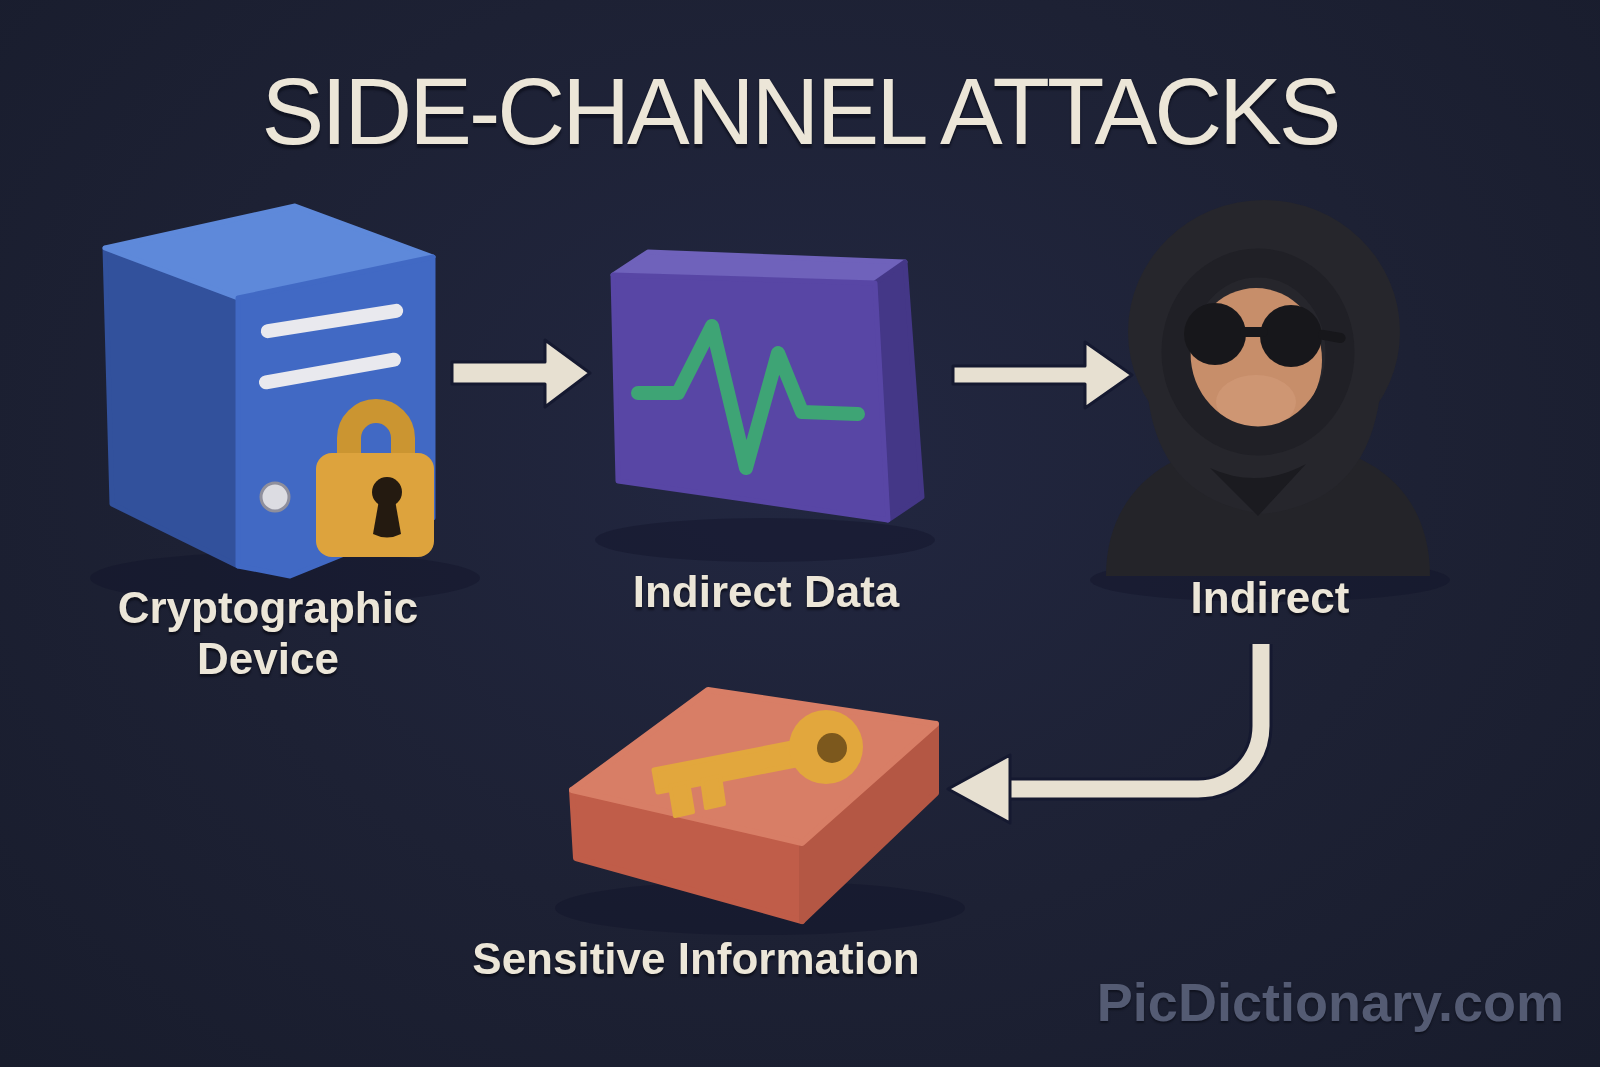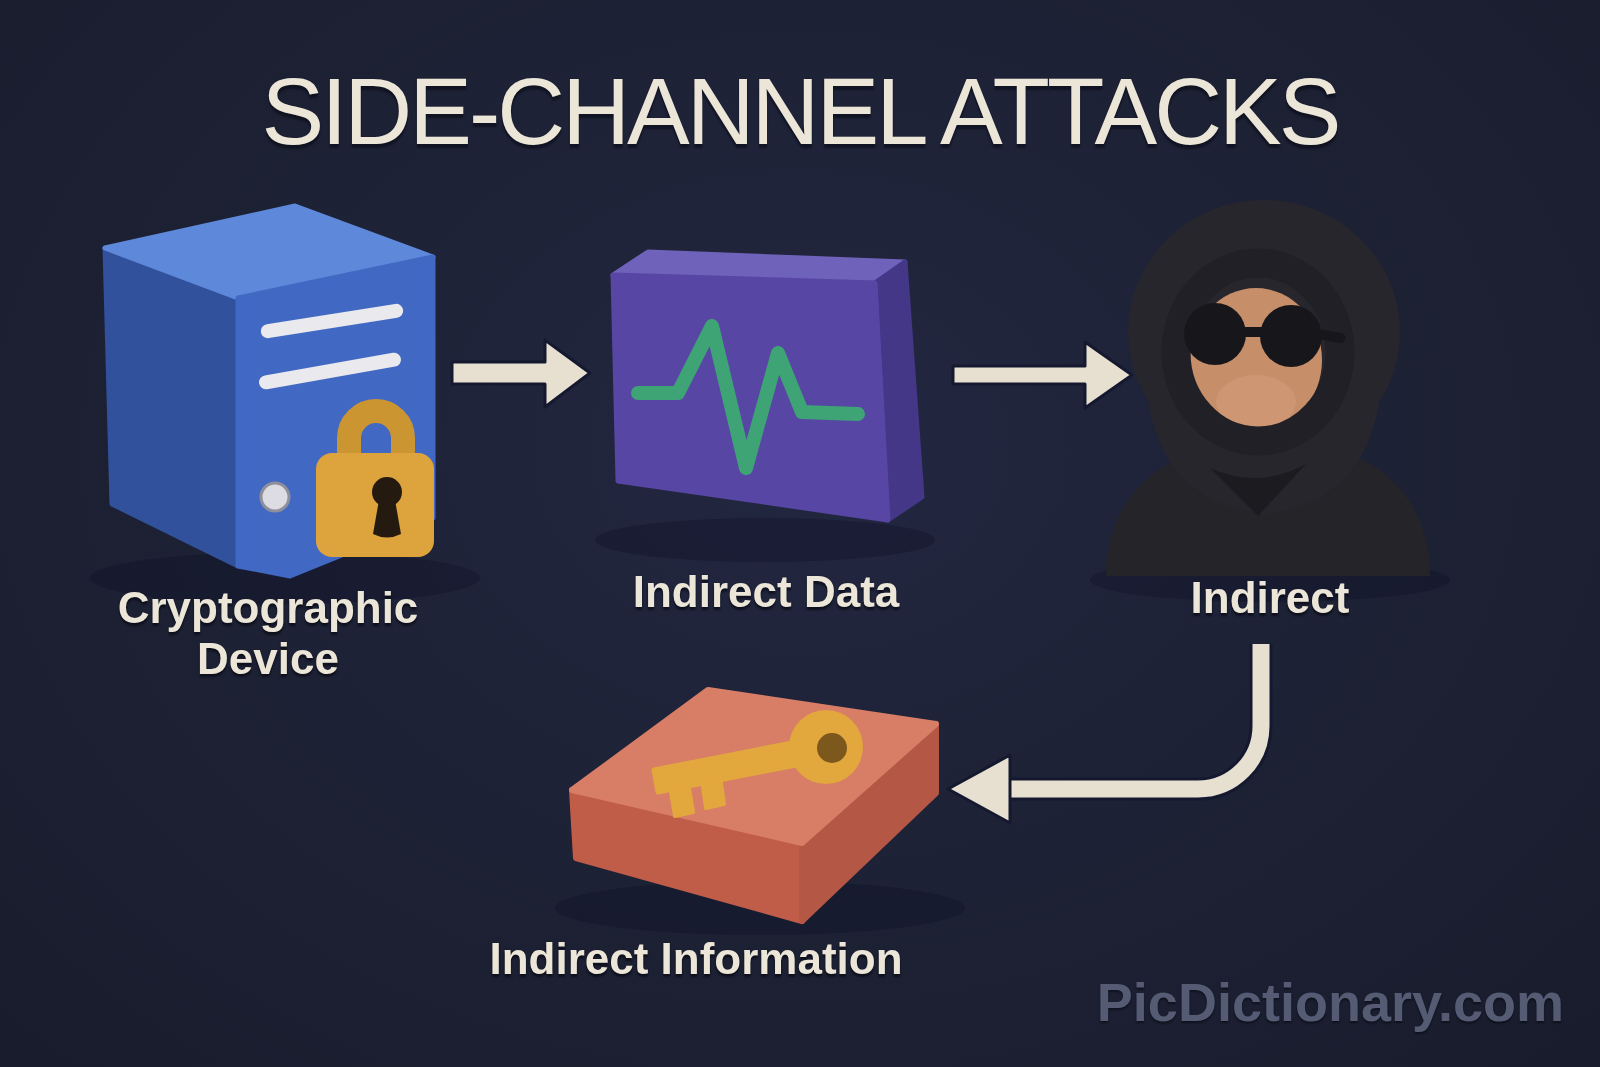--- a/index.html
+++ b/index.html
@@ -127,17 +127,17 @@
         <polygon points="702,780 720,776 724,804 706,808" fill="#e2a73d" stroke="#e2a73d" stroke-width="4" stroke-linejoin="round"></polygon>
         <circle cx="826" cy="747" r="37" fill="#e2a73d"></circle>
         <circle cx="832" cy="748" r="15" fill="#7c581d"></circle>
       </g>
     </g>
   </svg>
 
   <div class="node-label label-device">Cryptographic Device</div>
   <div class="node-label label-indirect">Indirect Data</div>
   <div class="node-label label-attacker">Indirect</div>
-  <div class="node-label label-sensitive">Indirect Information</div>
+  <div class="node-label label-sensitive">Sensitive Information</div>
 
   <div class="watermark">PicDictionary.com</div>
 
 </div>
 
 </body></html>

